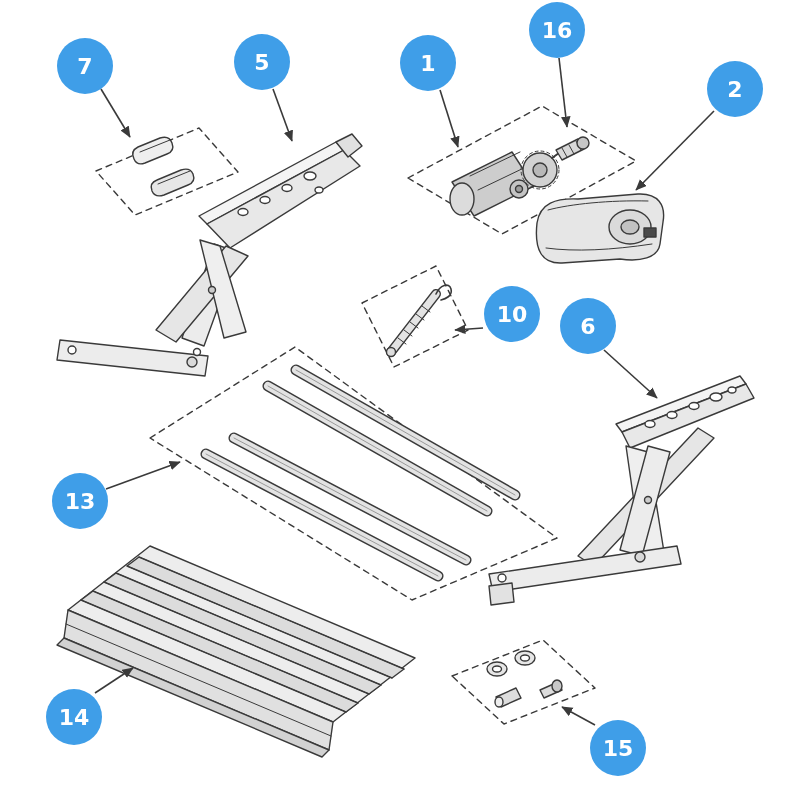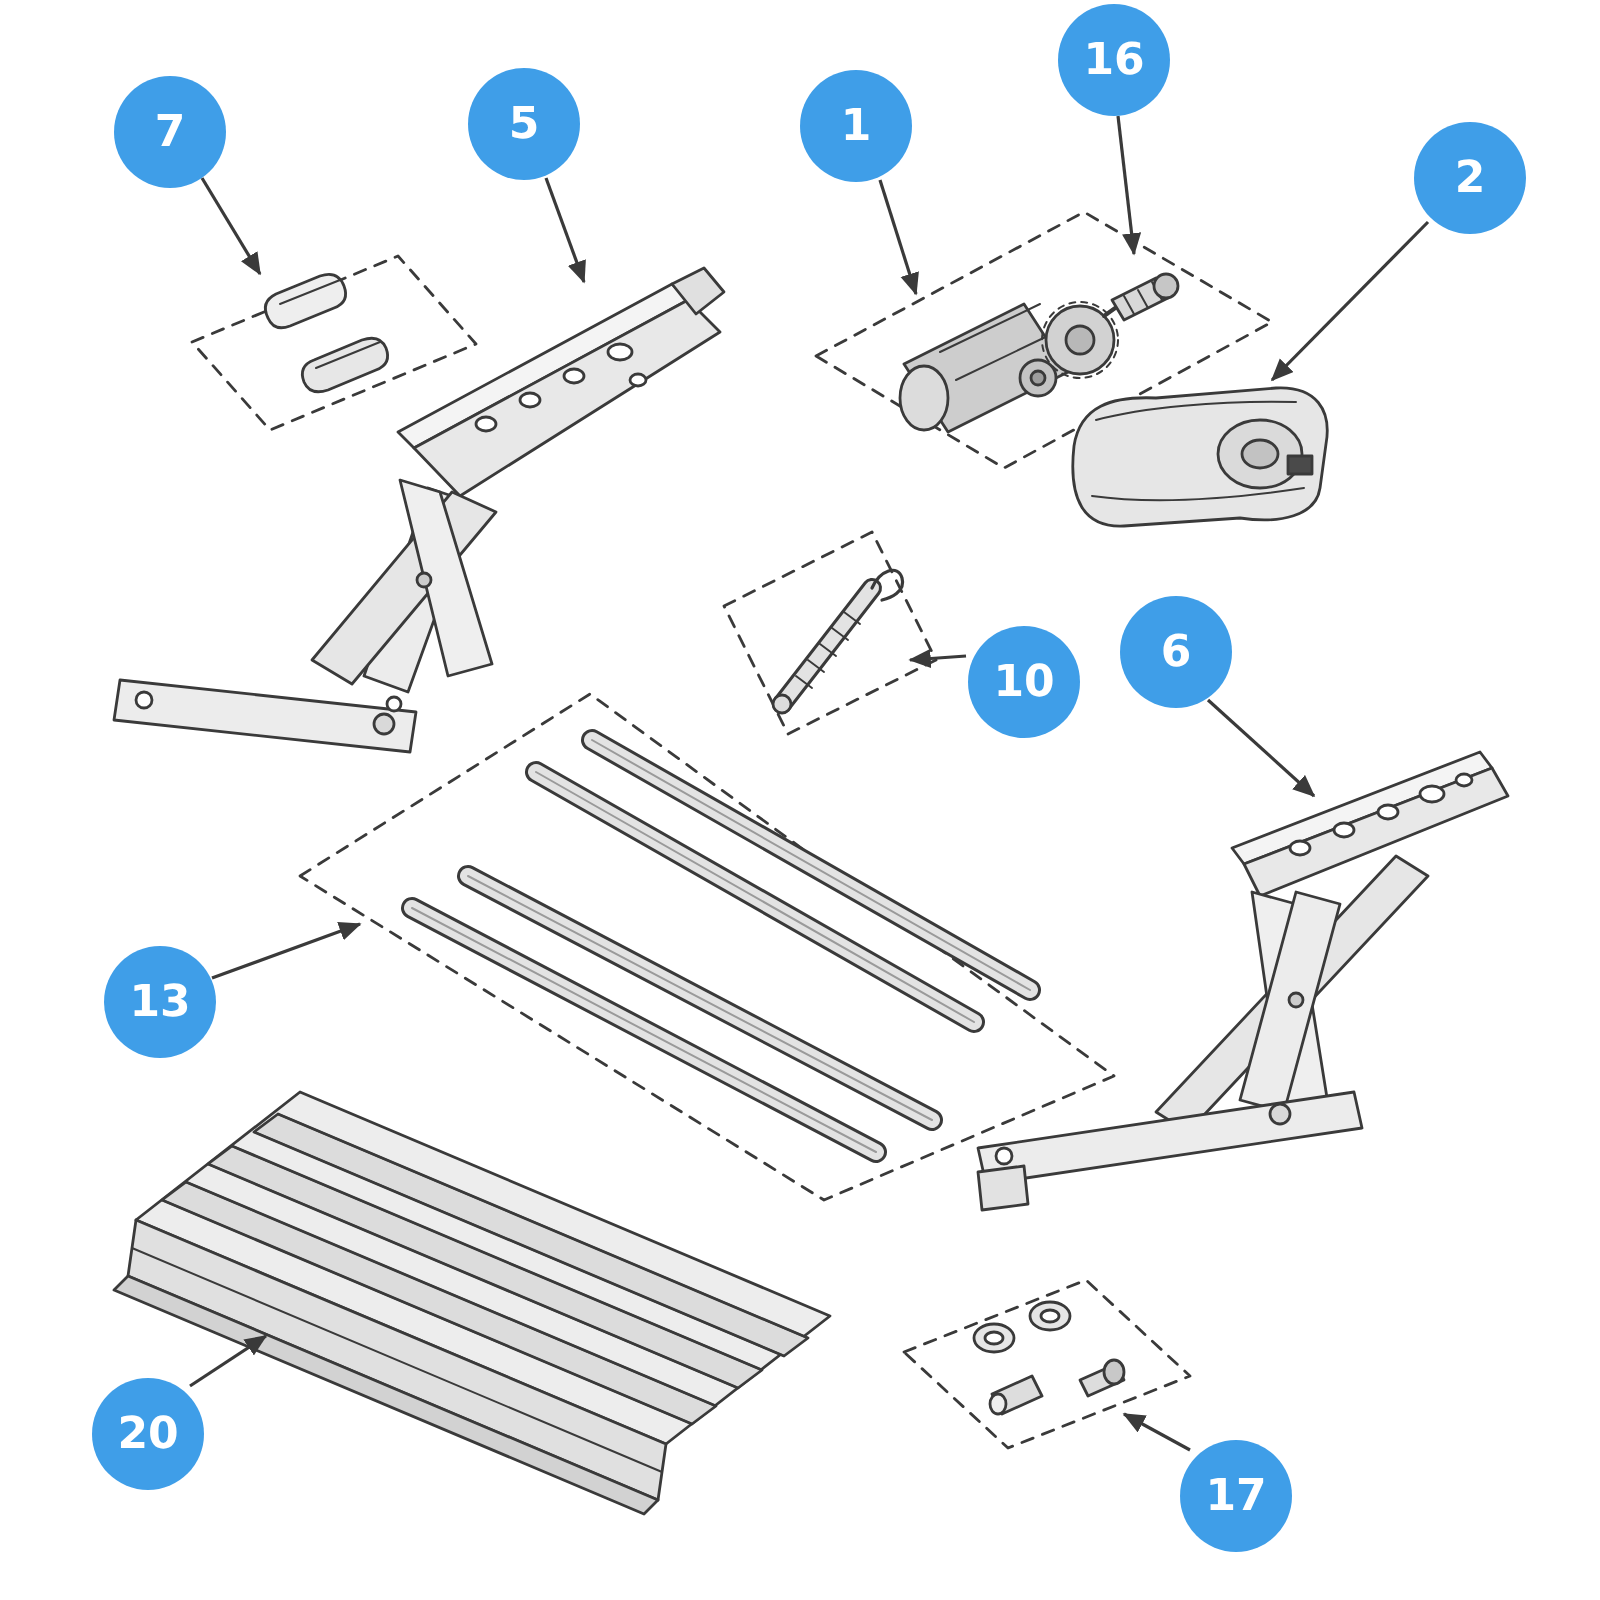--- a/index.html
+++ b/index.html
@@ -169,19 +169,19 @@
       <line class="leader" x1="95" y1="693" x2="133" y2="668" marker-end="url(#arw)"></line>
       <line class="leader" x1="595" y1="725" x2="562" y2="707" marker-end="url(#arw)"></line>
     </g>
   </svg>
 
   <div class="badge" style="left:57px;  top:38px;">7</div>
   <div class="badge" style="left:234px; top:34px;">5</div>
   <div class="badge" style="left:400px; top:35px;">1</div>
   <div class="badge" style="left:529px; top:2px;">16</div>
   <div class="badge" style="left:707px; top:61px;">2</div>
-  <div class="badge" style="left:484px; top:313px;">10</div>
+  <div class="badge" style="left:484px; top:286px;">10</div>
   <div class="badge" style="left:560px; top:298px;">6</div>
   <div class="badge" style="left:52px;  top:473px;">13</div>
-  <div class="badge" style="left:46px;  top:689px;">20</div>
-  <div class="badge" style="left:590px; top:720px;">17</div>
+  <div class="badge" style="left:46px;  top:689px;">14</div>
+  <div class="badge" style="left:590px; top:720px;">15</div>
 
 </div>
 
 </body></html>

